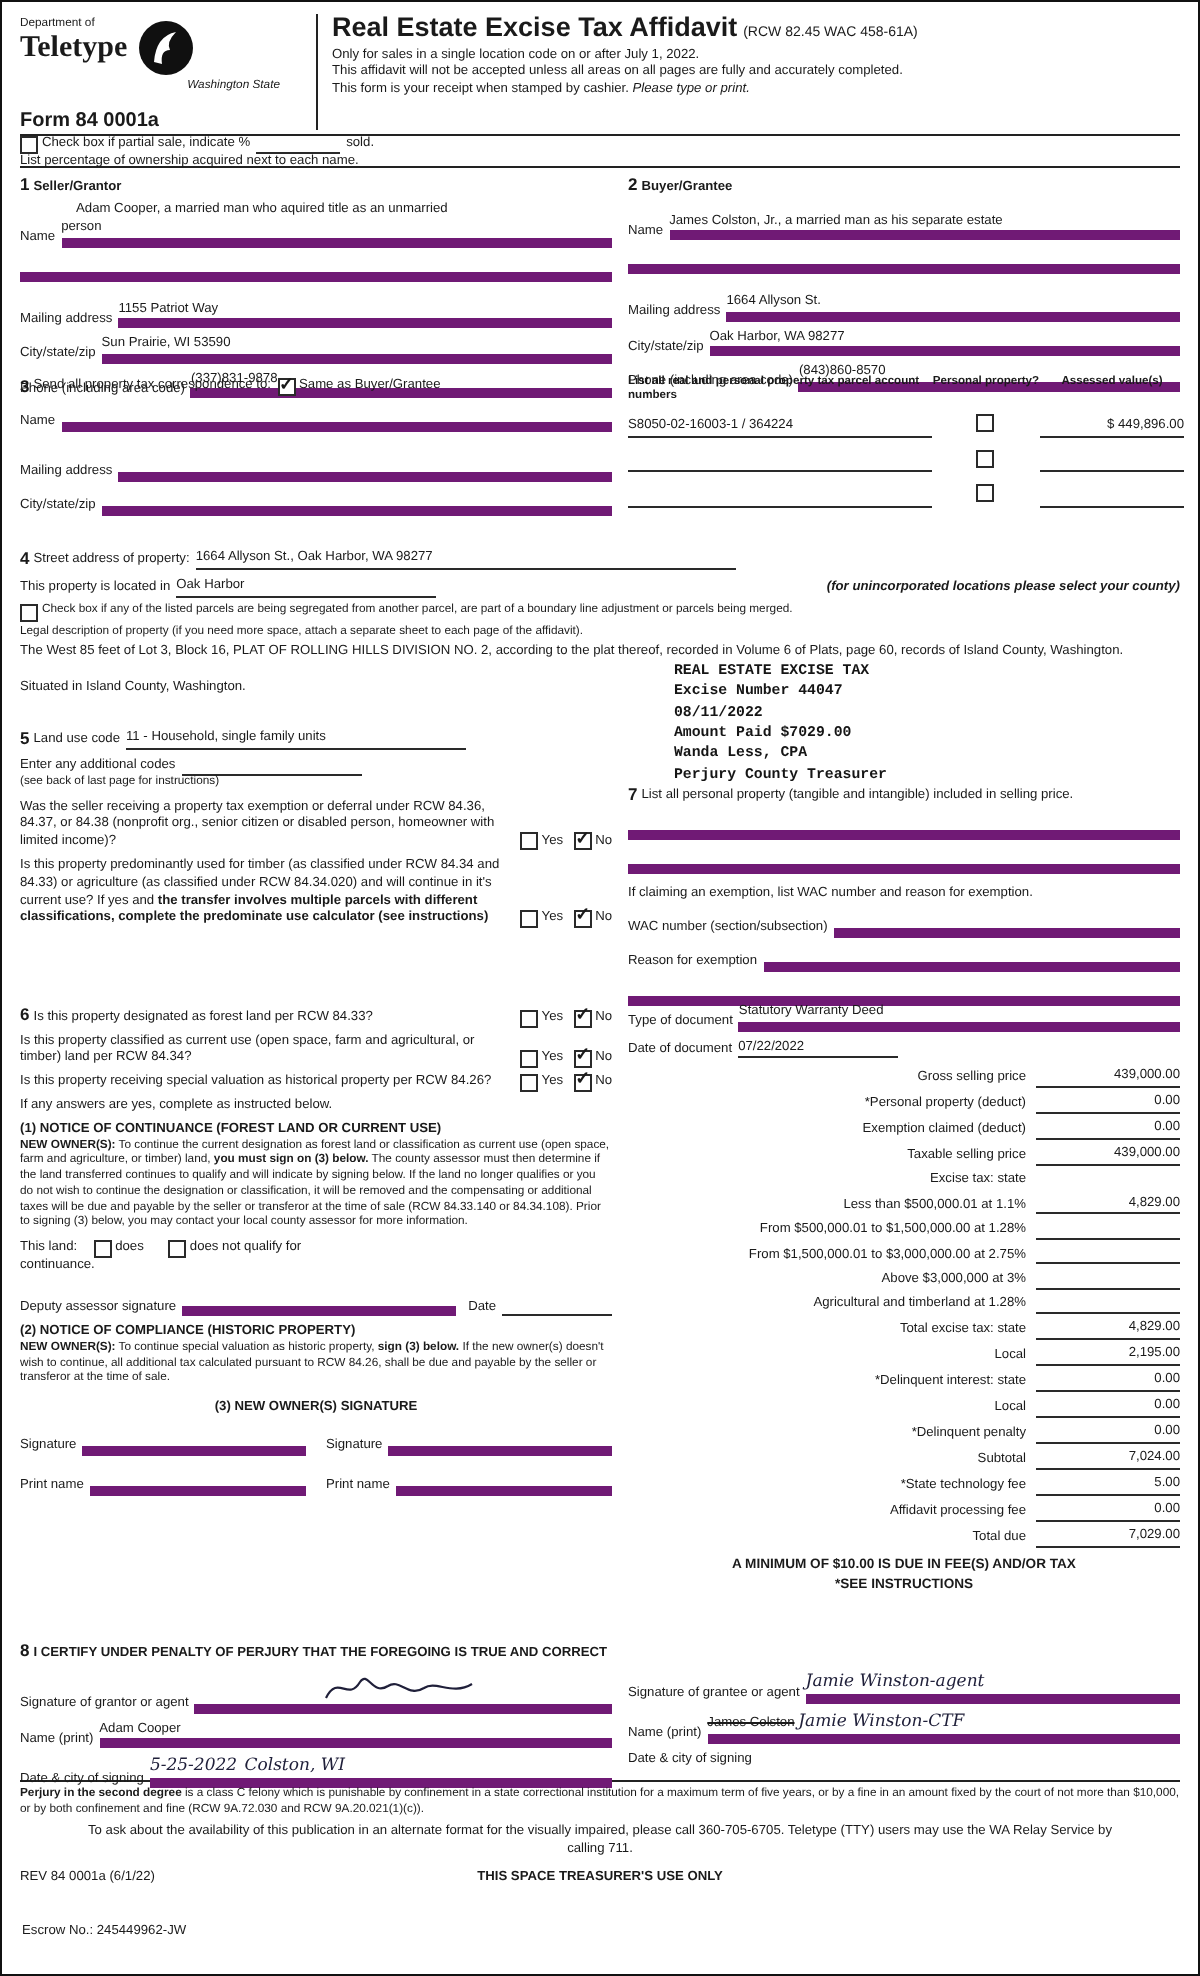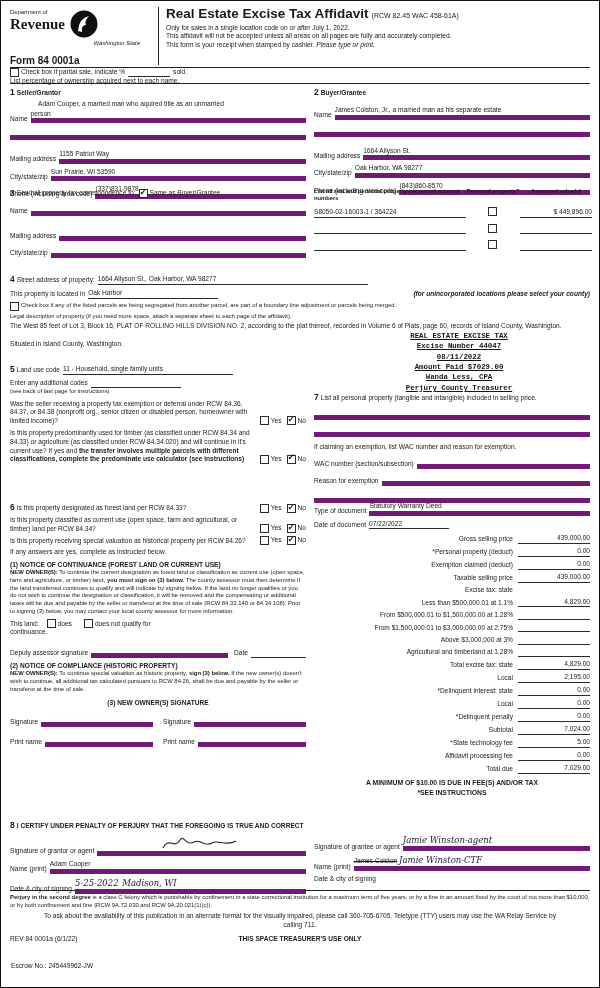--- a/index.html
+++ b/index.html
@@ -45,22 +45,22 @@
   
   .p-head span{font-weight:bold;font-size:5.8px;line-height:1.15;}
   .p-c1{width:152px;flex:none;}
   .p-c2{width:54px;flex:none;text-align:center;}
   .p-c3{width:72px;flex:none;text-align:center;}
   .p-row{display:flex;align-items:flex-end;margin-top:6px;}
   .p-row .p-c1,.p-row .p-c3{border-bottom:1px solid #2a2a2a;min-height:9px;}
   .p-row .p-c3{text-align:right;}
 
   
-  .stamp{position:absolute;top:330px;left:352px;width:212px;text-align:center;
-    font-family:"Liberation Mono",monospace;font-weight:bold;font-size:7.4px;line-height:1.4;color:#151515;text-decoration:underline;}
+  .stamp{position:absolute;top:330px;left:336px;width:212px;
+    font-family:"Liberation Mono",monospace;font-weight:bold;font-size:7.4px;line-height:1.4;color:#151515;}
 
   .yn{display:flex;align-items:center;white-space:nowrap;margin-left:4px;}
   .yn .cb{margin-left:5px;}
 
   
   .trow{display:flex;align-items:flex-end;margin-top:3.4px;}
   .trow .tl{flex:1;text-align:right;padding-right:5px;white-space:nowrap;}
   .trow .tv{width:72px;flex:none;border-bottom:1px solid #2a2a2a;text-align:right;min-height:8px;}
   .trow.noline .tv{border-bottom:none;}
   .minimum{font-weight:bold;font-size:6.8px;text-align:center;margin-top:5px;}
@@ -77,21 +77,21 @@
 </head>
 <body>
 
 <div class="page">
 
   <div class="hdr">
     <div class="hdr-left">
       <div class="row">
         <div>
           <div class="sm">Department of</div>
-          <div class="rev-name">Revenue</div>
+          <div class="rev-name">Teletype</div>
         </div>
         <svg class="sig-svg" width="30" height="30" viewBox="0 0 30 30" style="margin-left:4px;">
           <circle cx="15" cy="15" r="13.5" fill="#101010"></circle>
           <path d="M9,22 Q10,9 20,7 Q15,12 17,16 Q12,16 13,23 Z" fill="#ffffff"></path>
         </svg>
       </div>
       <div class="sm i wa">Washington State</div>
       <div class="form-no">Form 84 0001a</div>
     </div>
     <div class="hdr-right">
@@ -472,21 +472,21 @@
               <path d="M3,13 C9,1 14,15 20,5 C24,-1 26,12 34,7 C40,3 44,13 52,8 C58,4 66,12 76,6" stroke="#20203a" stroke-width="1.1" fill="none"></path>
             </svg>
           </span>
         </div>
         <div class="frow">
           <span class="lbl">Name (print)</span>
           <span class="fldg">Adam Cooper</span>
         </div>
         <div class="frow">
           <span class="lbl">Date &amp; city of signing</span>
-          <span class="fldg"><span class="hand">5-25-2022</span>&nbsp;&nbsp;<span class="hand">Madison, WI</span></span>
+          <span class="fldg"><span class="hand">5-25-2022</span>&nbsp;&nbsp;<span class="hand">Colston, WI</span></span>
         </div>
       </div>
       <div class="col-r">
         <div class="frow">
           <span class="lbl">Signature of grantee or agent</span>
           <span class="fldg hand">Jamie Winston-agent</span>
         </div>
         <div class="frow">
           <span class="lbl">Name (print)</span>
           <span class="fldg"><span class="struck">James Colston</span>&nbsp;<span class="hand">Jamie Winston-CTF</span></span>

